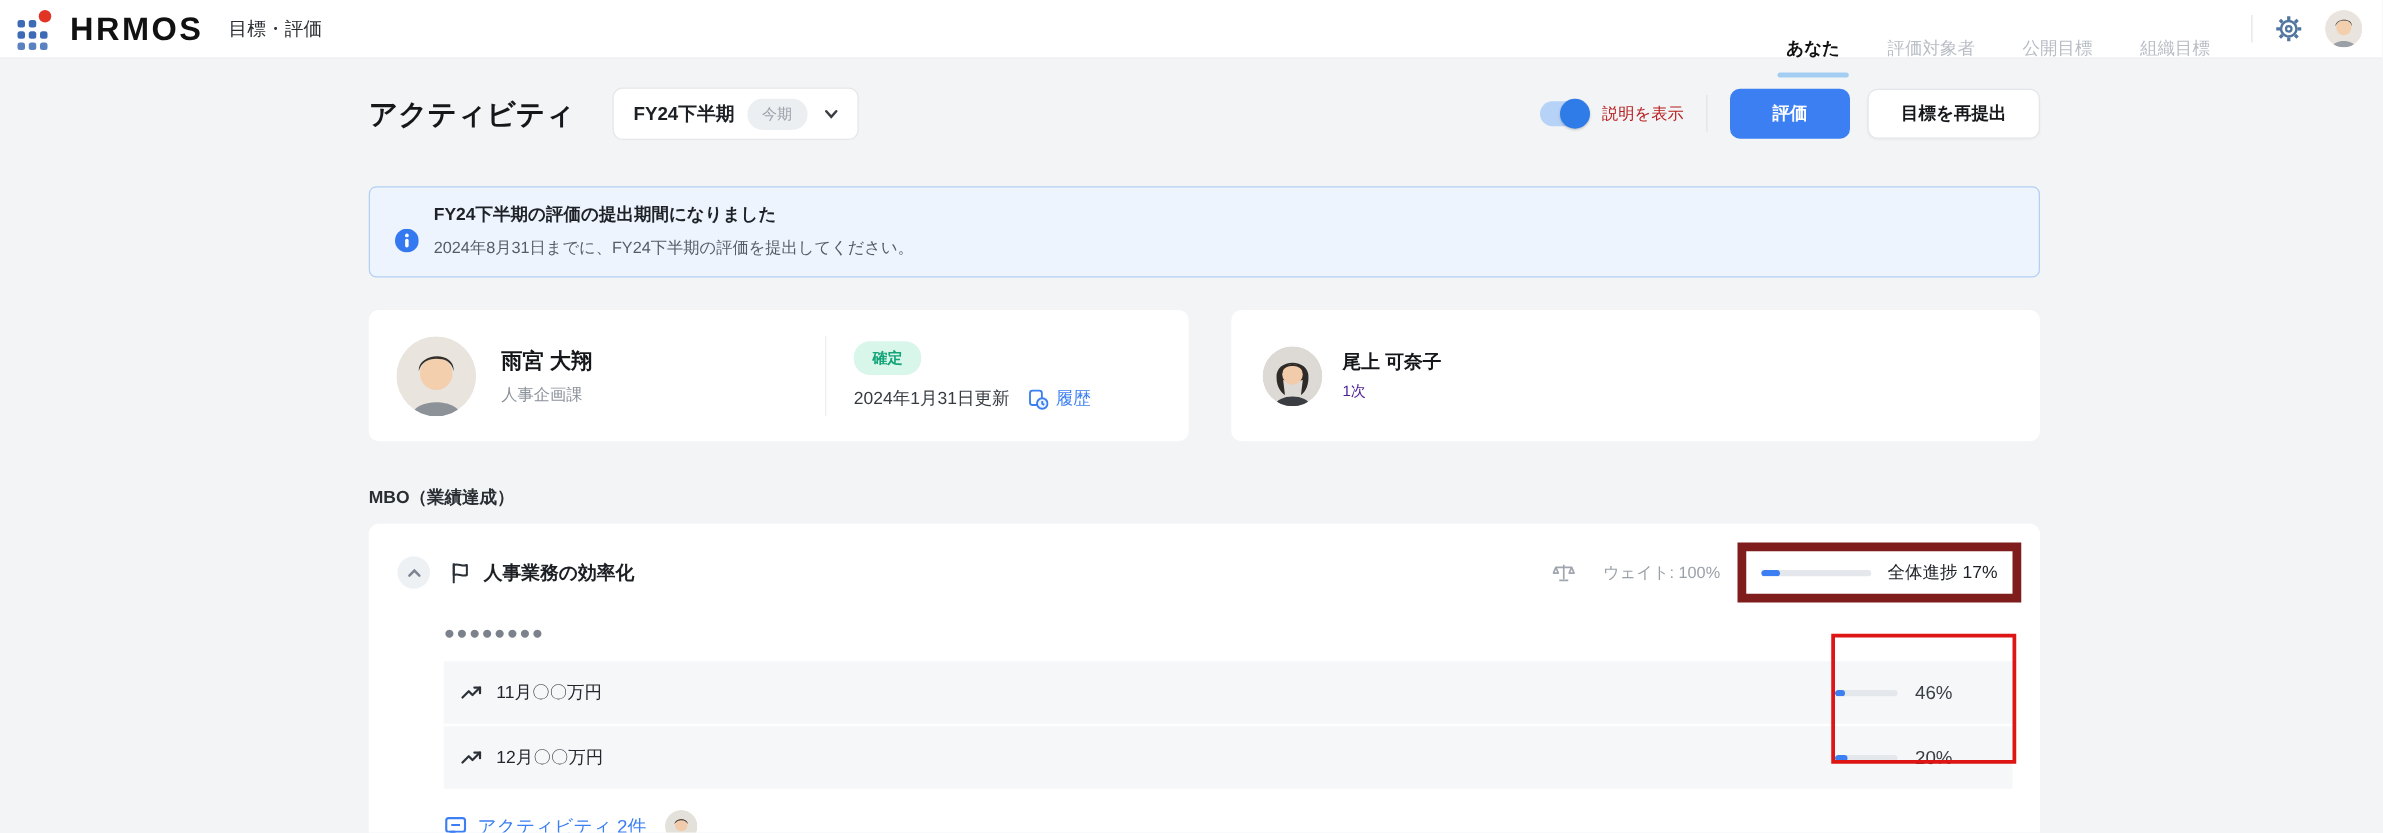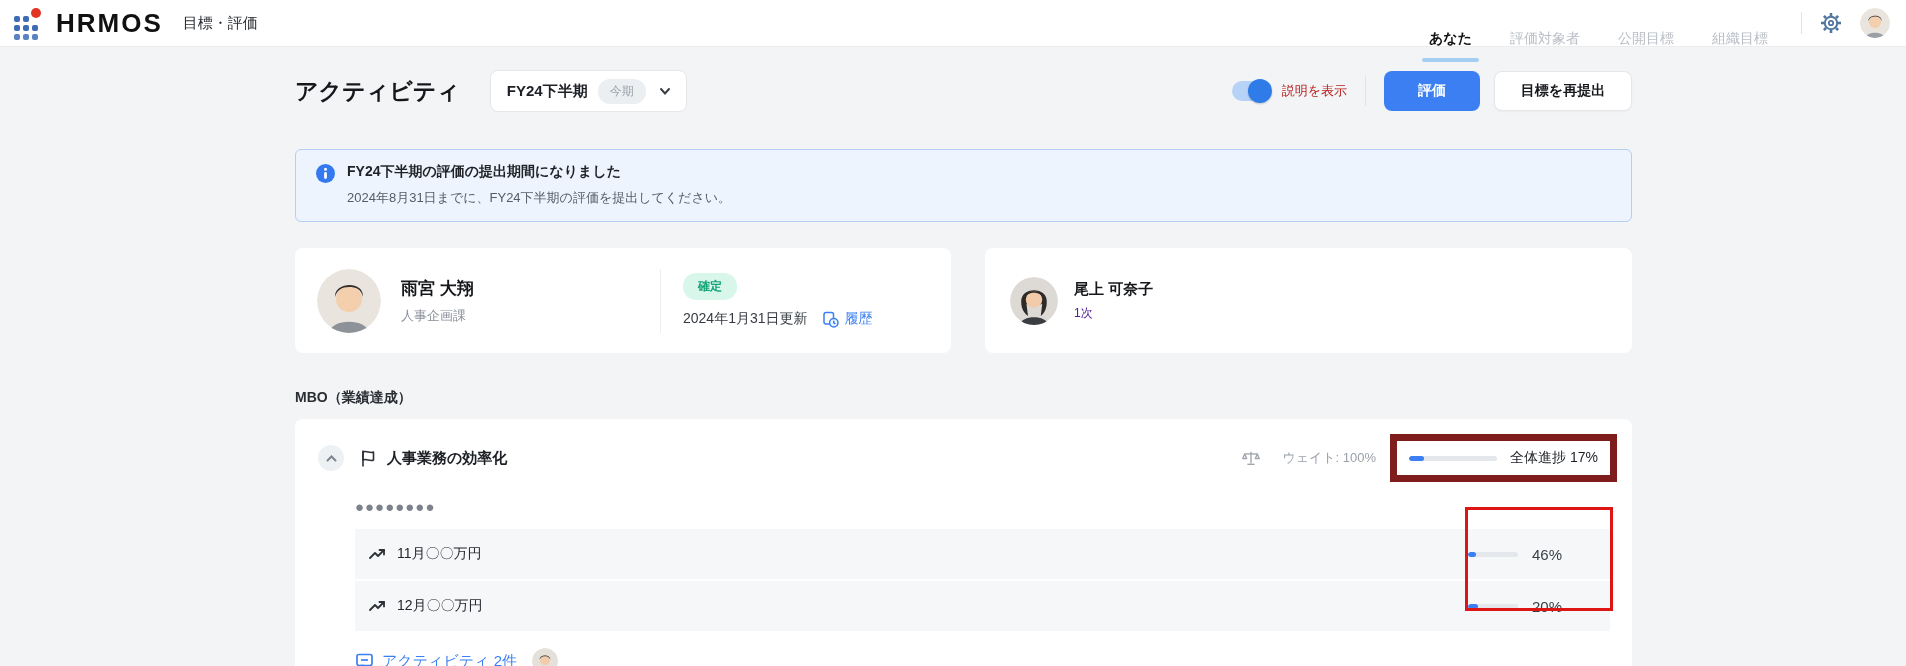--- a/index.html
+++ b/index.html
@@ -54,21 +54,21 @@
   .toggle-label { margin-left:12px; font-size:13px; color:#b91c1c; }
   .v-divider { width:1px; height:30px; background:#e2e4e8; margin:0 18px; }
   .btn { height:40px; border-radius:8px; font-size:14px; font-weight:bold; display:flex;
     align-items:center; justify-content:center; cursor:pointer; }
   .btn-primary { width:96px; background:#3b7ff2; color:#fff; }
   .btn-secondary { width:138px; background:#fff; color:#16181c; border:1px solid #e4e6ea;
     box-shadow:0 1px 2px rgba(0,0,0,.04); margin-left:14px; }
 
   
   .banner { margin-top:36px; background:#edf4fd; border:1px solid #b4cff2; border-radius:6px;
-    padding:13px 20px 14px 20px; display:flex; }
+    padding:13px 20px 14px 20px; display:flex;align-items:flex-end; }
   .banner-icon { flex:0 0 auto; margin-top:1px; }
   .banner-body { margin-left:12px; }
   .banner-title { font-size:14px; font-weight:bold; color:#1e2227; }
   .banner-desc { margin-top:8px; font-size:13px; color:#555c66; }
 
   
   .cards { margin-top:26px; display:flex; gap:34px; }
   .card { background:#fff; border-radius:8px; }
   .owner-card { width:656px; height:105px; display:flex; align-items:center; padding:0 0 0 22px; }
   .owner-card .avatar { width:64px; height:64px; }

